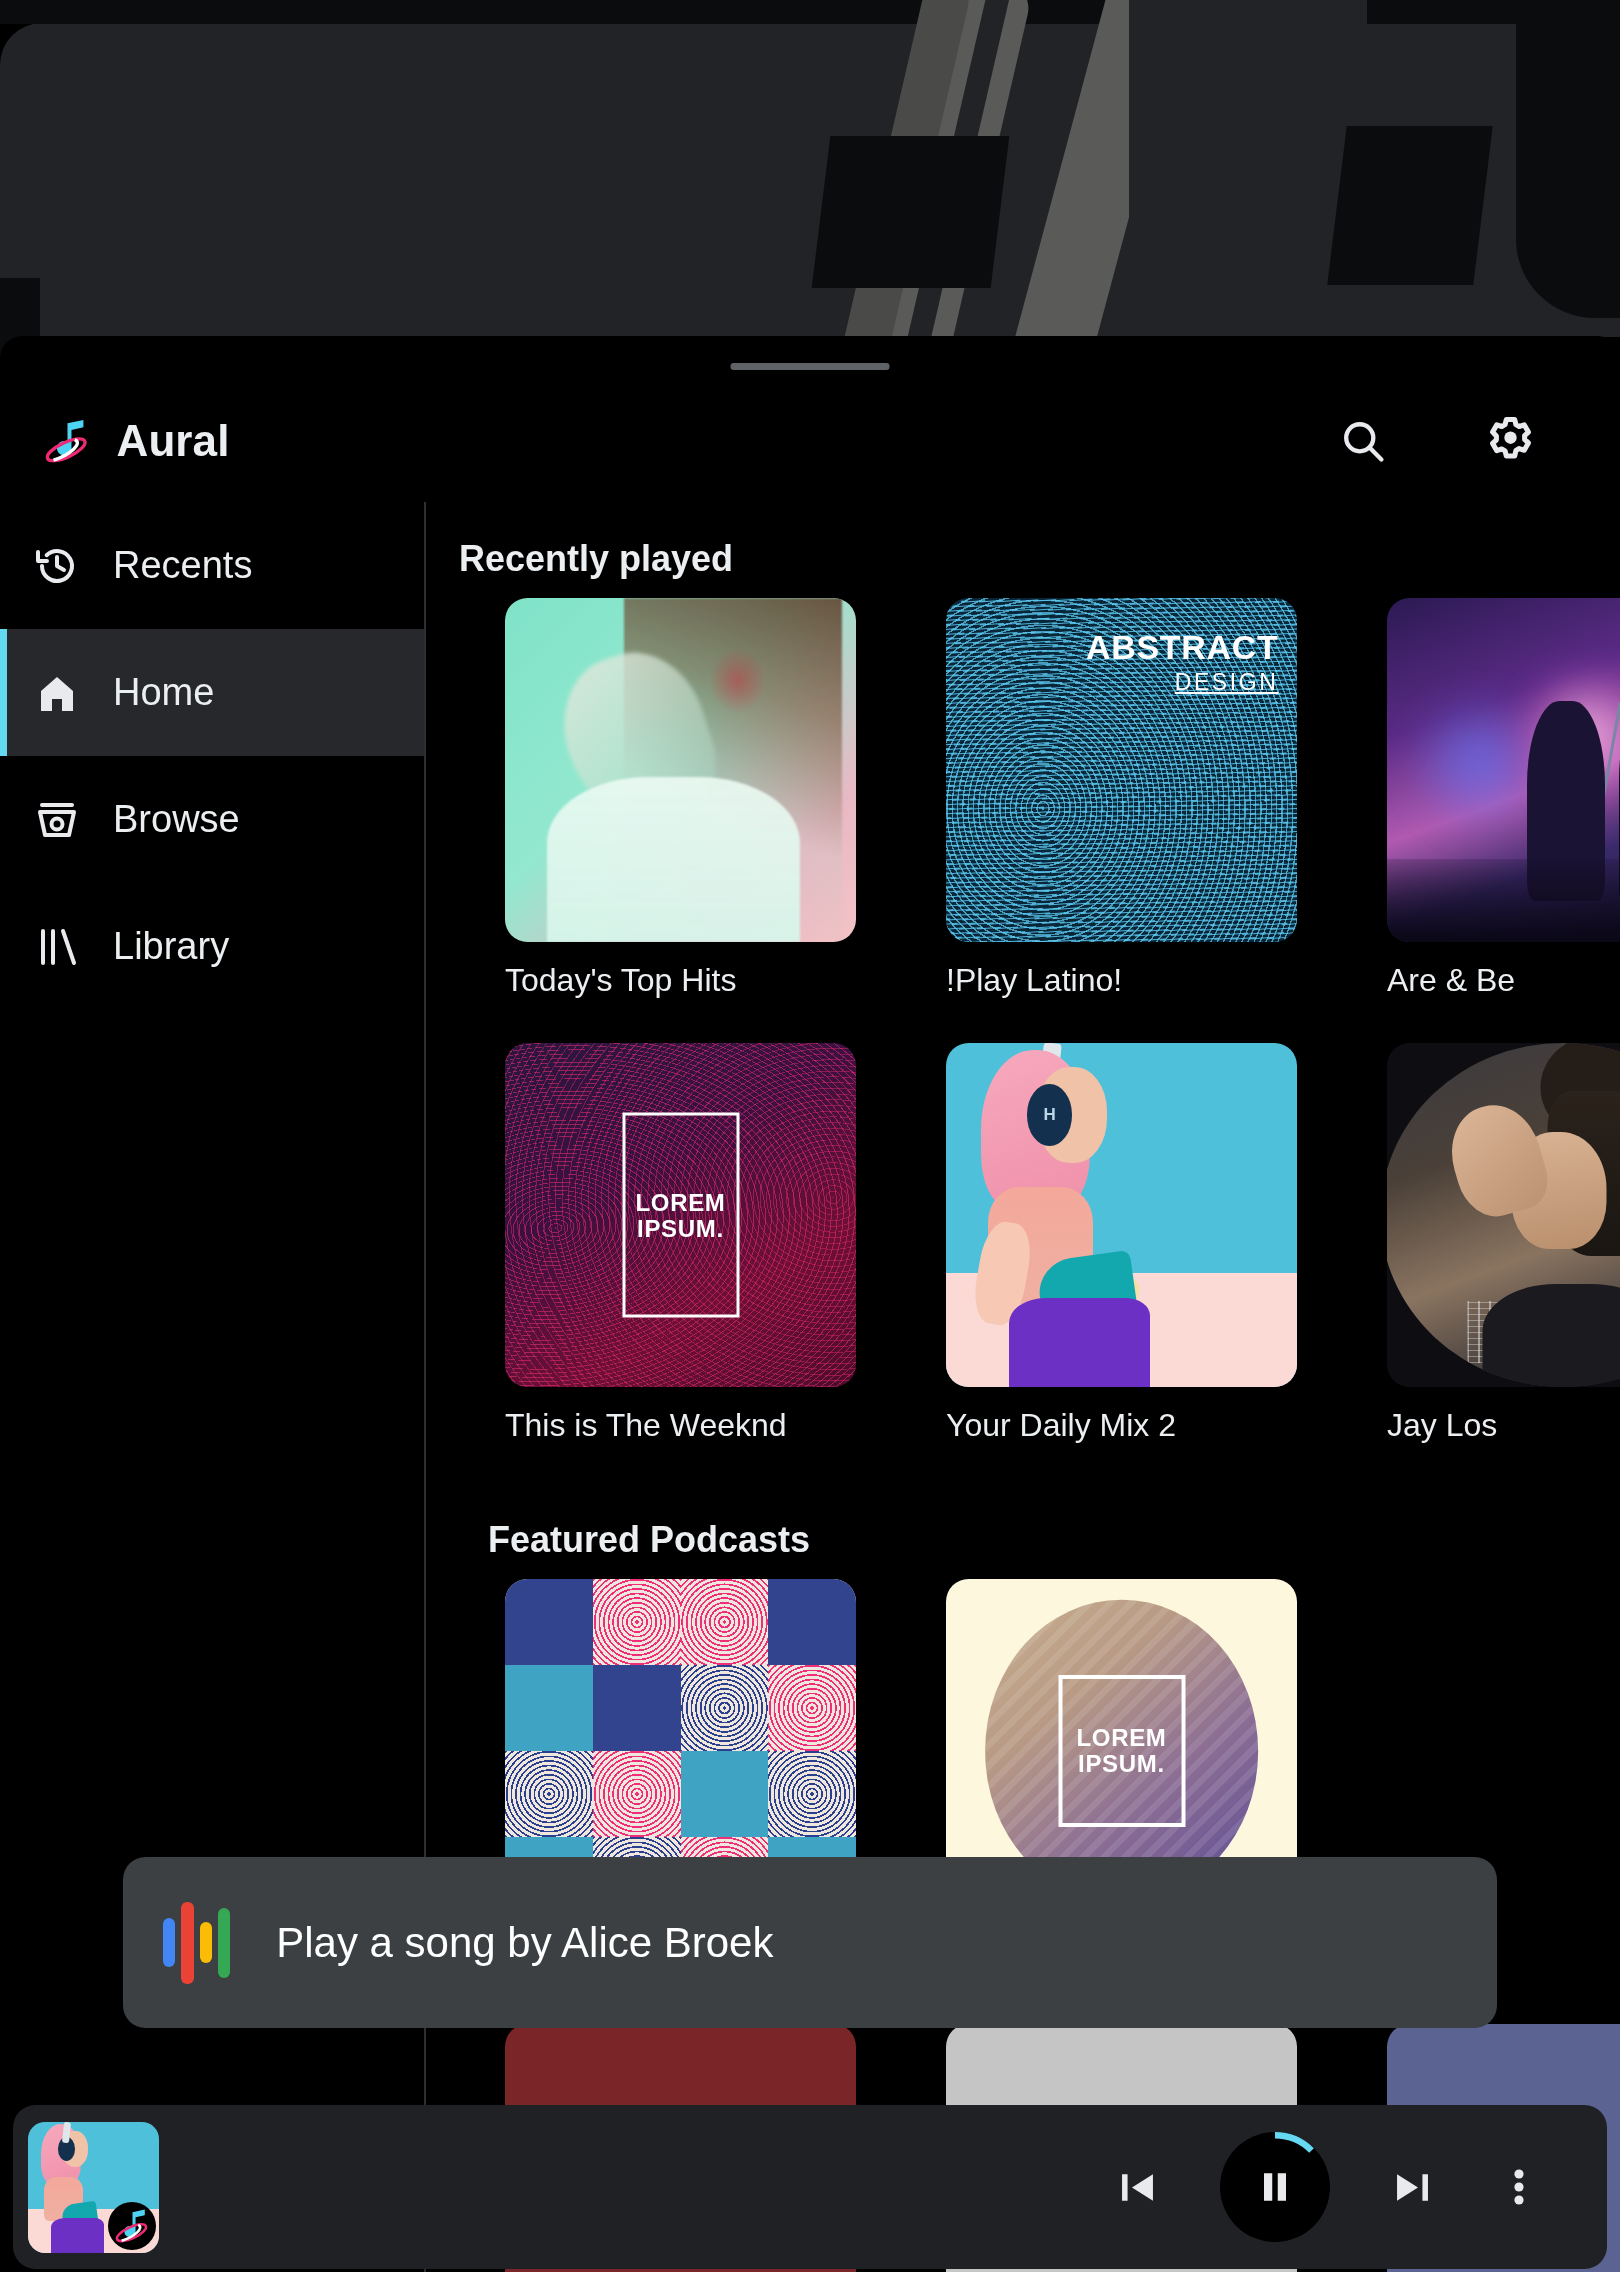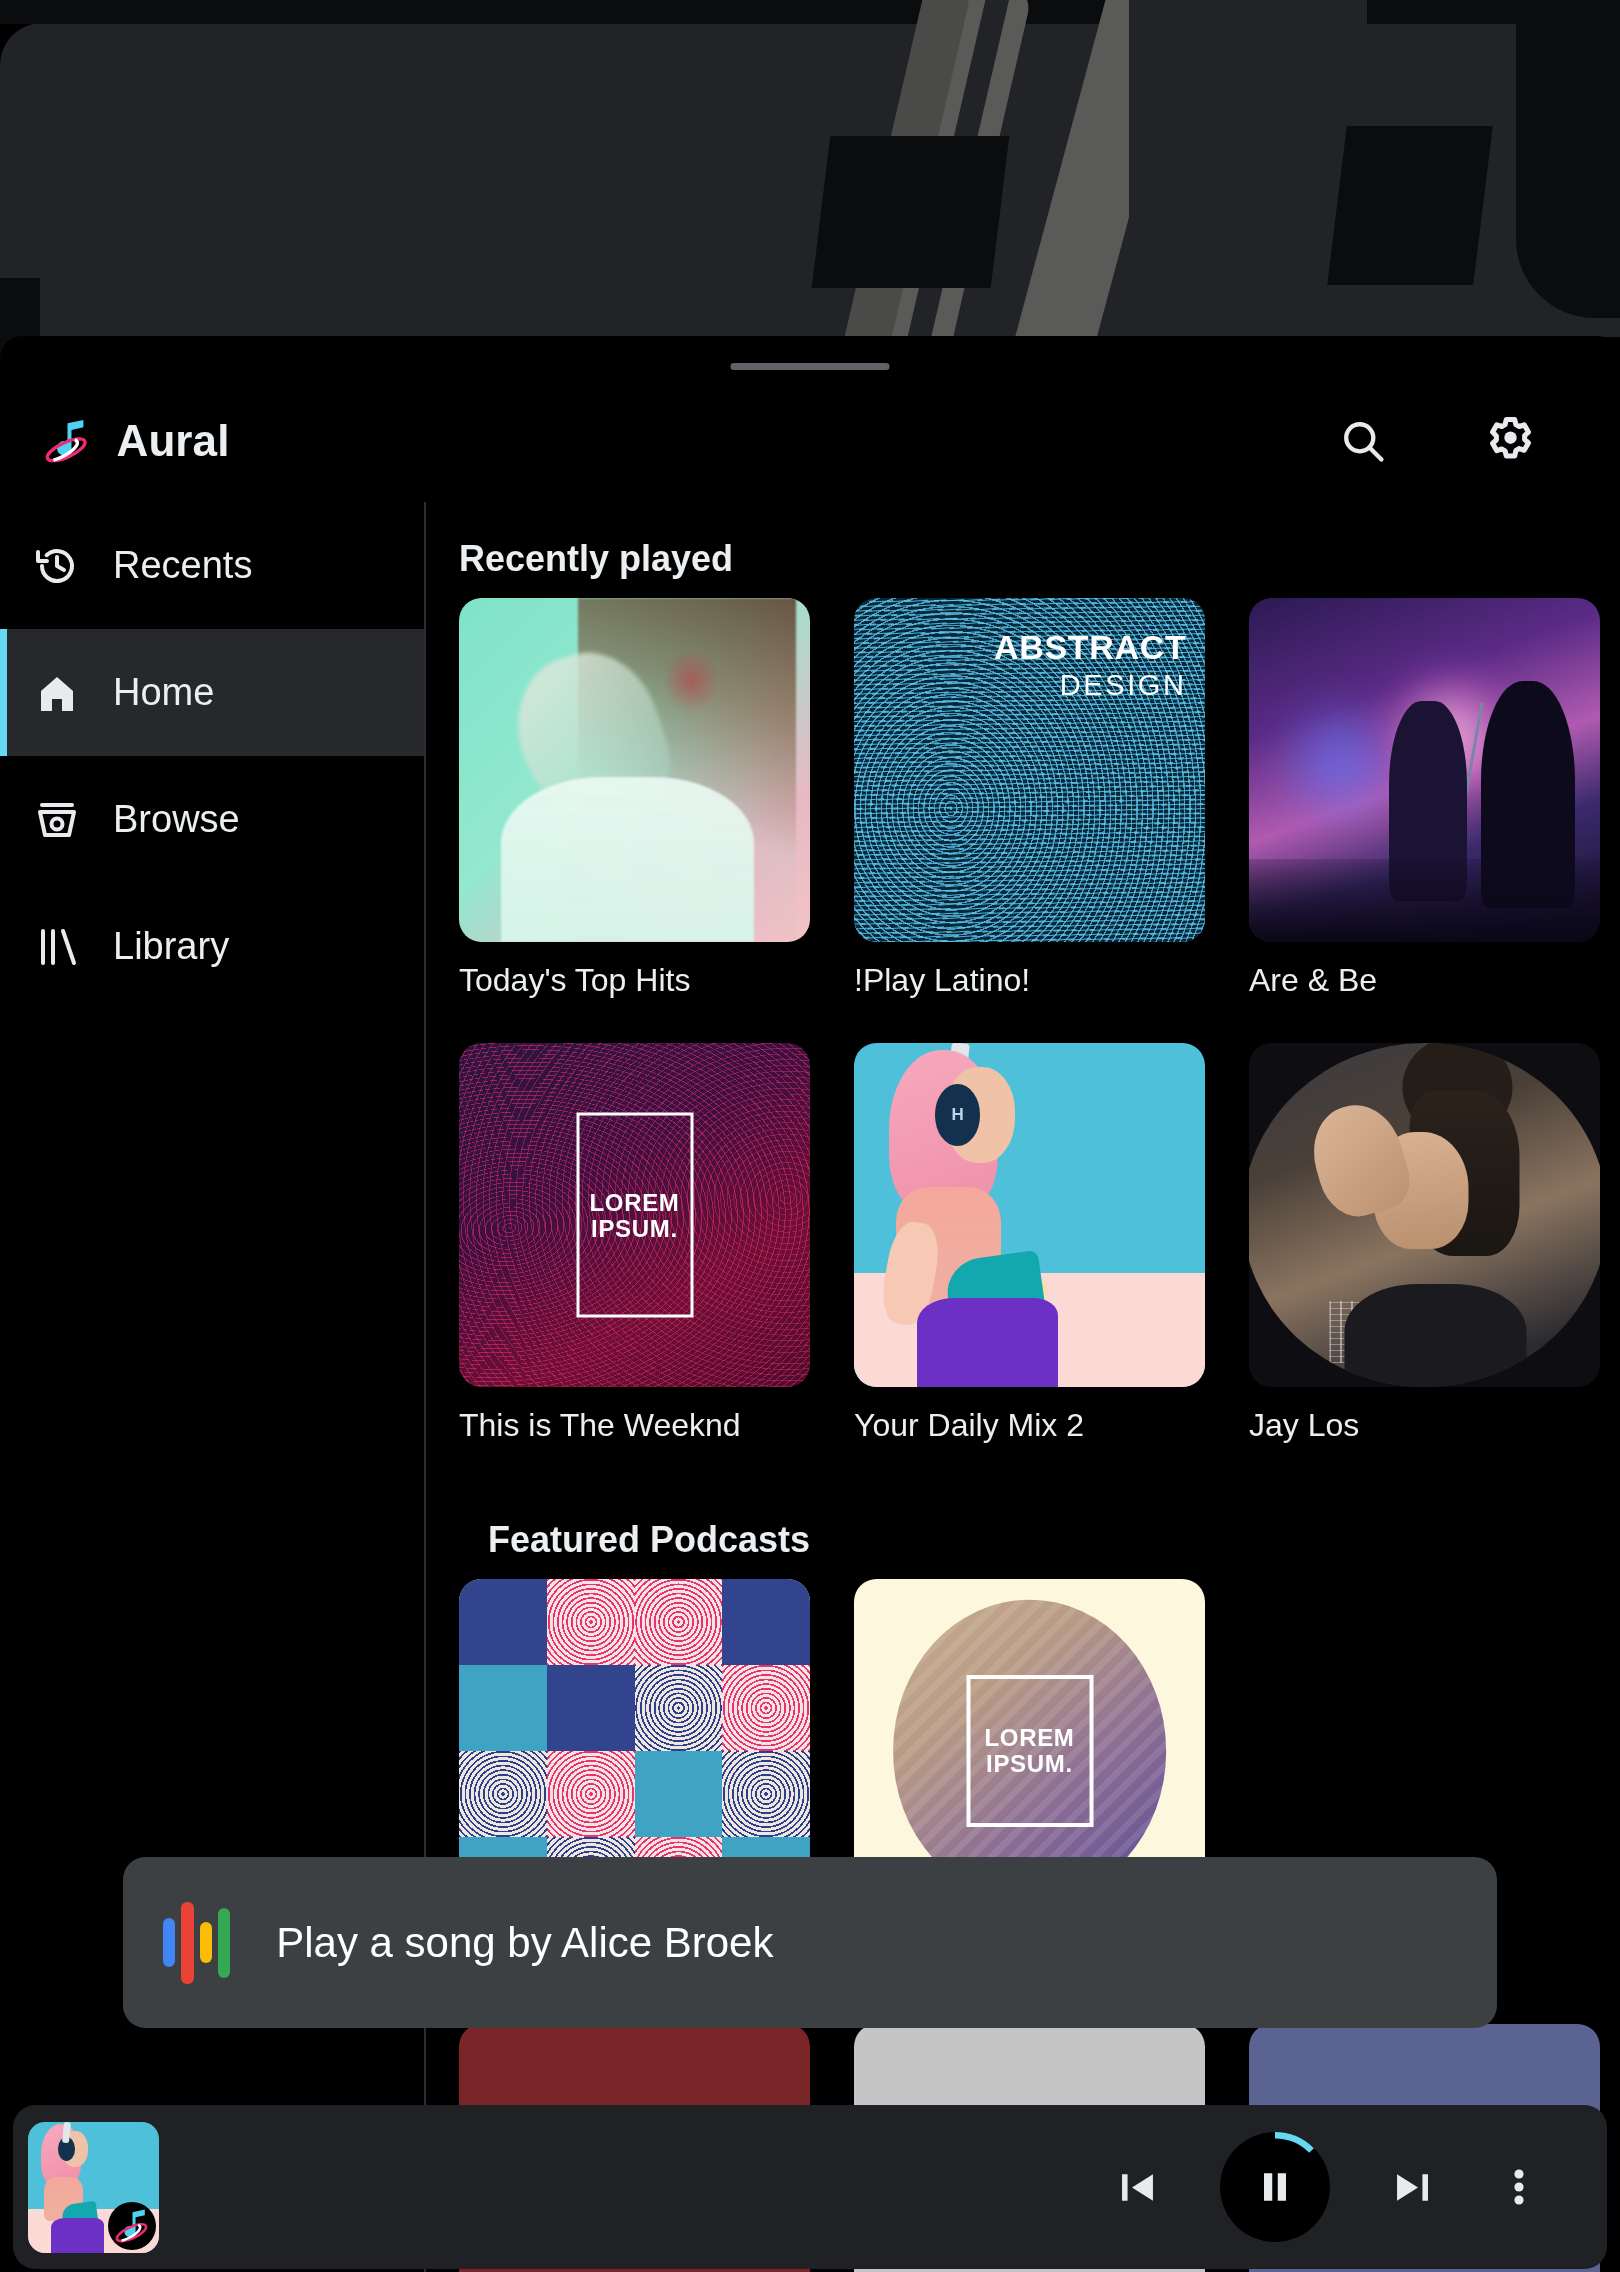--- a/index.html
+++ b/index.html
@@ -56,21 +56,21 @@
   .nav-label{color:#eceff1;font-size:38px;font-weight:400;margin-left:28px;white-space:nowrap;}
 
   #content{flex:1;background:#000;position:relative;overflow:hidden;padding-left:33px;}
   .section-title{
     color:#eceff1;font-size:36px;font-weight:700;margin:0;padding:0;
   }
   #rp-title{position:absolute;left:33px;top:36px;}
   #fp-title{position:absolute;left:33px;top:1017px;margin-left:29px;}
 
   .card-row{position:absolute;left:33px;display:flex;gap:44px;}
-  .card{width:351px;flex:none;}
+  .card{width:351px;flex:none;margin-left:46px;}
   .art{
     width:351px;height:344px;border-radius:22.5px;overflow:hidden;position:relative;
     background:#111;
   }
   .card-label{
     color:#eceff1;font-size:32px;font-weight:400;margin-top:20px;
     white-space:nowrap;overflow:hidden;
   }
   .card-label.truncate{
     -webkit-mask-image:linear-gradient(90deg,#000 0,#000 82%,transparent 100%);
@@ -105,21 +105,21 @@
     border-radius:45%;
     transform:rotate(-4deg) scaleX(1.25);
     filter:blur(0.3px);
   }
   .art-viva .moire2{
     position:absolute;inset:-20% -30%;
     background:repeating-radial-gradient(ellipse 42% 58% at 36% 58%, rgba(95,205,245,.7) 0 1.3px, rgba(10,40,58,0) 1.3px 5.3px);
   }
   .art-viva .ab-txt{position:absolute;right:18.5px;top:32px;text-align:right;color:#fff;}
   .art-viva .ab-txt .l1{font-size:34px;font-weight:700;letter-spacing:0.7px;line-height:1;}
-  .art-viva .ab-txt .l2{font-size:29px;font-weight:400;letter-spacing:2.6px;margin-top:5.3px;}
+  .art-viva .ab-txt .l2{font-size:23px;font-weight:400;letter-spacing:2.6px;margin-top:5.3px;text-decoration:underline;}
 
   .art-areandbe{background:linear-gradient(160deg,#2b1a52 0%,#5b2b86 30%,#b05ab0 52%,#3a2a6b 70%,#120d26 100%);}
   .art-areandbe .glow1{position:absolute;left:34%;top:20%;width:46%;height:40%;border-radius:50%;
     background:radial-gradient(circle,rgba(255,190,230,.85),rgba(200,80,190,.25) 55%,transparent 72%);filter:blur(14.6px);}
   .art-areandbe .glow2{position:absolute;left:6%;top:26%;width:40%;height:44%;border-radius:50%;
     background:radial-gradient(circle,rgba(90,120,255,.7),transparent 68%);filter:blur(17px);}
   .art-areandbe .sil1{position:absolute;left:40%;top:30%;width:22%;height:58%;background:#1b1334;border-radius:42% 42% 10% 10%;filter:blur(0.7px);}
   .art-areandbe .sil2{position:absolute;left:66%;top:24%;width:27%;height:66%;background:#0d0a1c;border-radius:44% 44% 8% 8%;}
   .art-areandbe .mic{position:absolute;left:62%;top:30%;width:2.6px;height:46%;background:#7a86a6;transform:rotate(10deg);}
   .art-areandbe .floor{position:absolute;left:0;bottom:0;width:100%;height:24%;background:linear-gradient(180deg,rgba(20,12,40,.2),#0a0716);}

